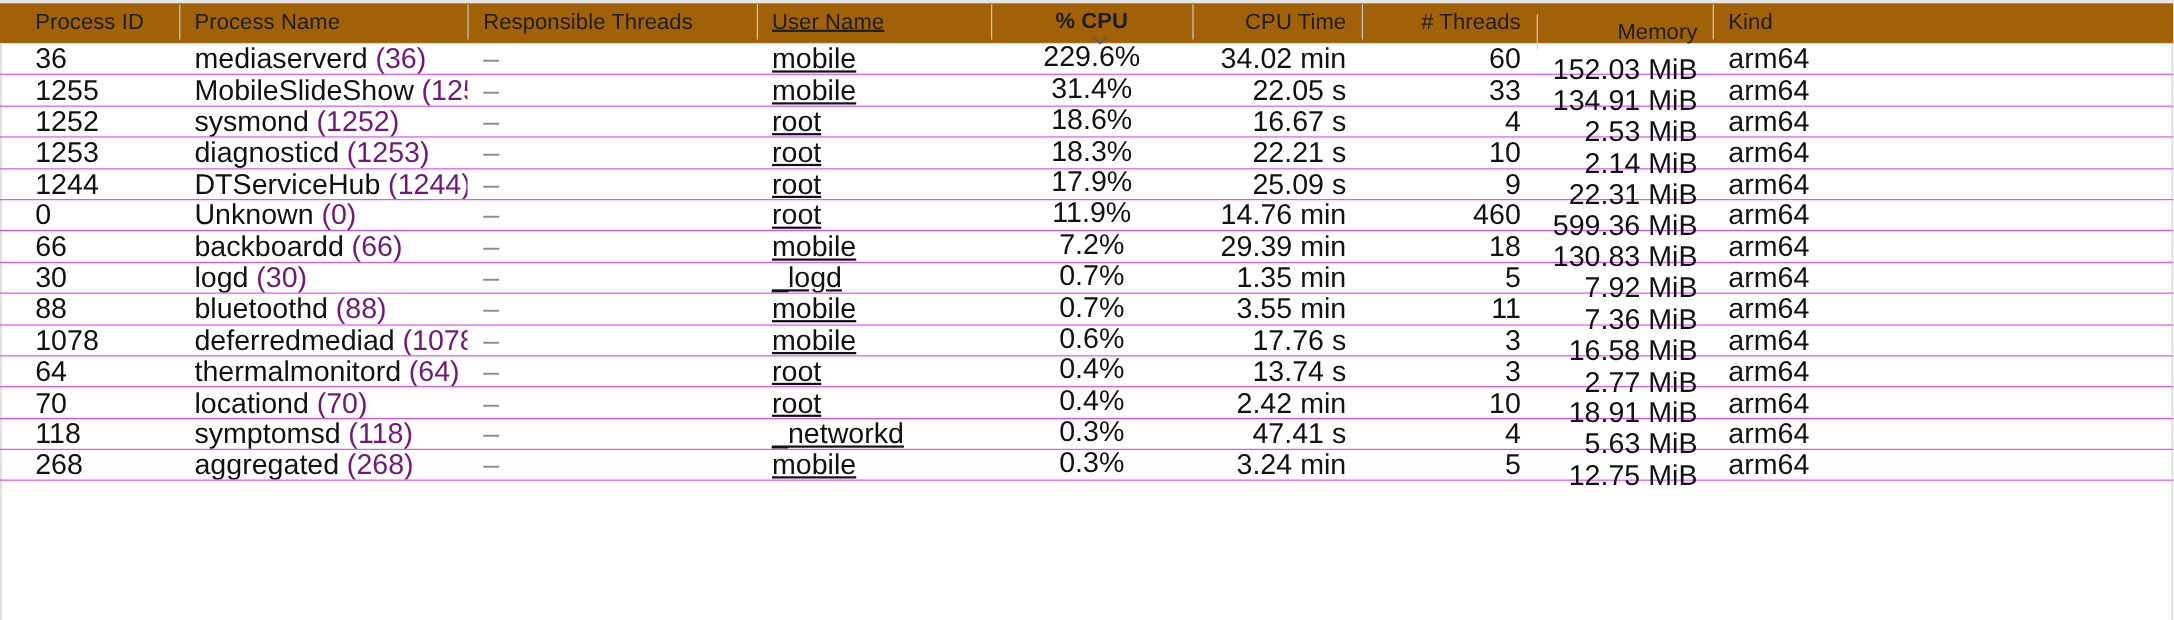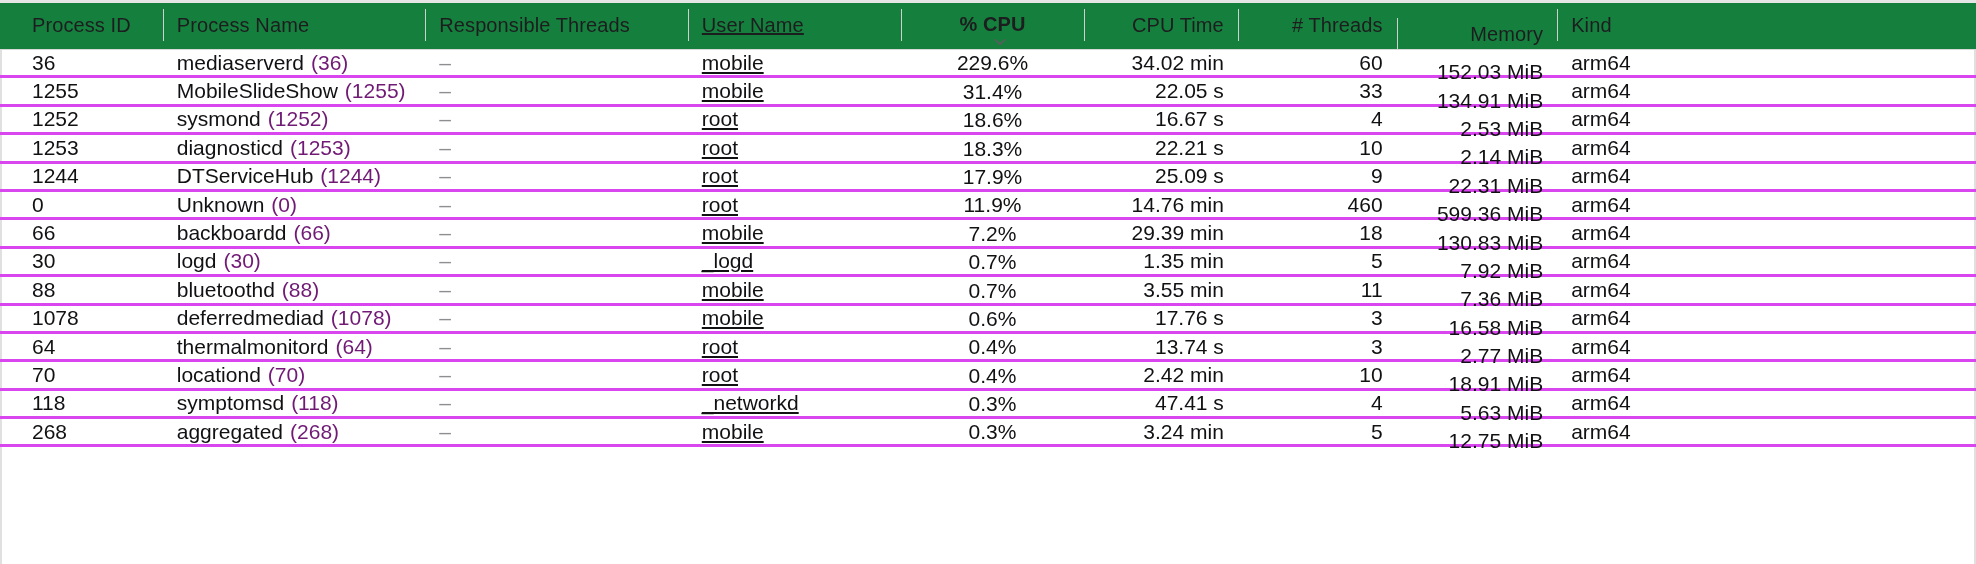--- a/index.html
+++ b/index.html
@@ -17,22 +17,22 @@
     height: 564px;
     position: relative;
     overflow: hidden;
     background: #ffffff;
     box-sizing: border-box;
   }
 
   
   .table-header {
     position: relative;
-    height: 50px;
-    background: #15803d;
+    height: 40px;
+    background: #a16207;
     border-bottom: 1px solid #d8d8d8;
     box-sizing: border-box;
     display: flex;
     align-items: center;
   }
   .table-header::before {
     content: "";
     position: absolute;
     top: 0; left: 0; right: 0;
     height: 3px;
@@ -78,23 +78,23 @@
   
   .table-body {
     position: relative;
     height: 514px;
     overflow: hidden;
   }
   .row {
     display: flex;
     align-items: center;
     height: 28.4px;
-    border-bottom: 3px solid #d946ef;
+    border-bottom: 1px solid #d946ef;
     box-sizing: border-box;
-    font-size: 21px;
+    font-size: 26px;
     color: #111114;
   }
   .row:first-child { border-top: none; }
   .cell {
     box-sizing: border-box;
     padding: 0 14px;
     white-space: nowrap;
     overflow: hidden;
     display: flex;
     align-items: center;

